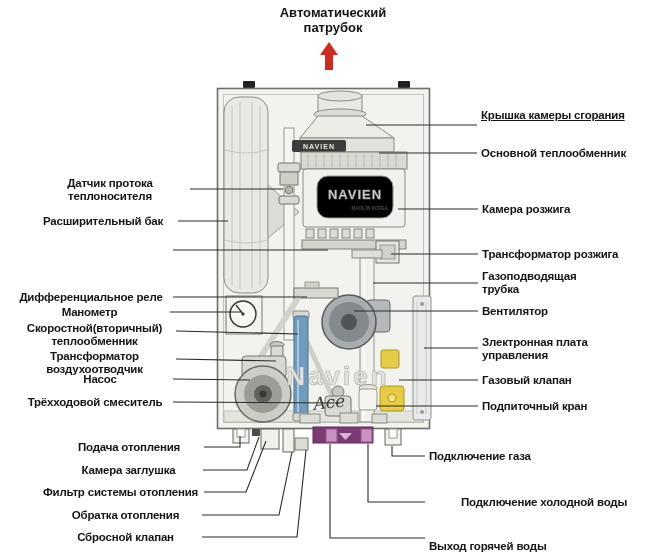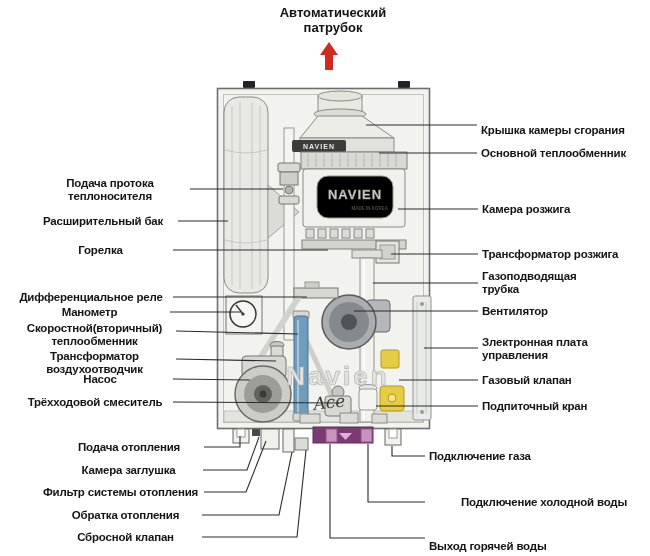--- a/index.html
+++ b/index.html
@@ -227,36 +227,35 @@
       <polyline points="478,380 399,380"></polyline>
       <polyline points="478,406 376,406"></polyline>
       <polyline points="425,456 392,456 392,446"></polyline>
       <polyline points="425,502 368,502 368,444"></polyline>
       <polyline points="425,538 330,538 330,444"></polyline>
     </g>
   </svg>
 
   <div class="title">Автоматический патрубок</div>
 
-  <div class="lbl c" style="left:35px;top:177px;width:150px;">Подача протока теплоносителя</div>
+  <div class="lbl c" style="left:35px;top:177px;width:150px;">Датчик протока теплоносителя</div>
   <div class="lbl r" style="left:30px;top:215px;width:146px;">Расширительный бак</div>
-  <div class="lbl r" style="left:30px;top:244px;width:141px;">Горелка</div>
   <div class="lbl r" style="left:12px;top:291px;width:158px;">Дифференциальное реле</div>
   <div class="lbl r" style="left:12px;top:306px;width:155px;">Манометр</div>
   <div class="lbl c" style="left:16px;top:322px;width:157px;">Скоростной(вторичный) теплообменник</div>
   <div class="lbl c" style="left:16px;top:350px;width:157px;">Трансформатор воздухоотводчик</div>
   <div class="lbl r" style="left:30px;top:373px;width:140px;">Насос</div>
   <div class="lbl r" style="left:20px;top:396px;width:150px;">Трёхходовой смеситель</div>
   <div class="lbl r" style="left:58px;top:441px;width:142px;">Подача отопления</div>
   <div class="lbl r" style="left:58px;top:464px;width:141px;">Камера заглушка</div>
   <div class="lbl r" style="left:40px;top:486px;width:161px;">Фильтр системы отопления</div>
   <div class="lbl r" style="left:53px;top:509px;width:145px;">Обратка отопления</div>
   <div class="lbl r" style="left:53px;top:531px;width:145px;">Сбросной клапан</div>
 
-  <div class="lbl nw" style="left:481px;top:124px;">Крышка камеры сгорания</div>
+  <div class="lbl nw" style="left:481px;top:109px;text-decoration:underline;">Крышка камеры сгорания</div>
   <div class="lbl nw" style="left:481px;top:147px;">Основной теплообменник</div>
   <div class="lbl nw" style="left:482px;top:203px;">Камера розжига</div>
   <div class="lbl nw" style="left:482px;top:248px;">Трансформатор розжига</div>
   <div class="lbl" style="left:482px;top:270px;width:108px;">Газоподводящая трубка</div>
   <div class="lbl nw" style="left:482px;top:305px;">Вентилятор</div>
   <div class="lbl" style="left:482px;top:336px;width:128px;">Злектронная плата управления</div>
   <div class="lbl nw" style="left:482px;top:374px;">Газовый клапан</div>
   <div class="lbl nw" style="left:482px;top:400px;">Подпиточный кран</div>
   <div class="lbl nw" style="left:429px;top:450px;">Подключение газа</div>
   <div class="lbl nw" style="left:429px;top:496px;padding-left:32px;">Подключение холодной воды</div>

